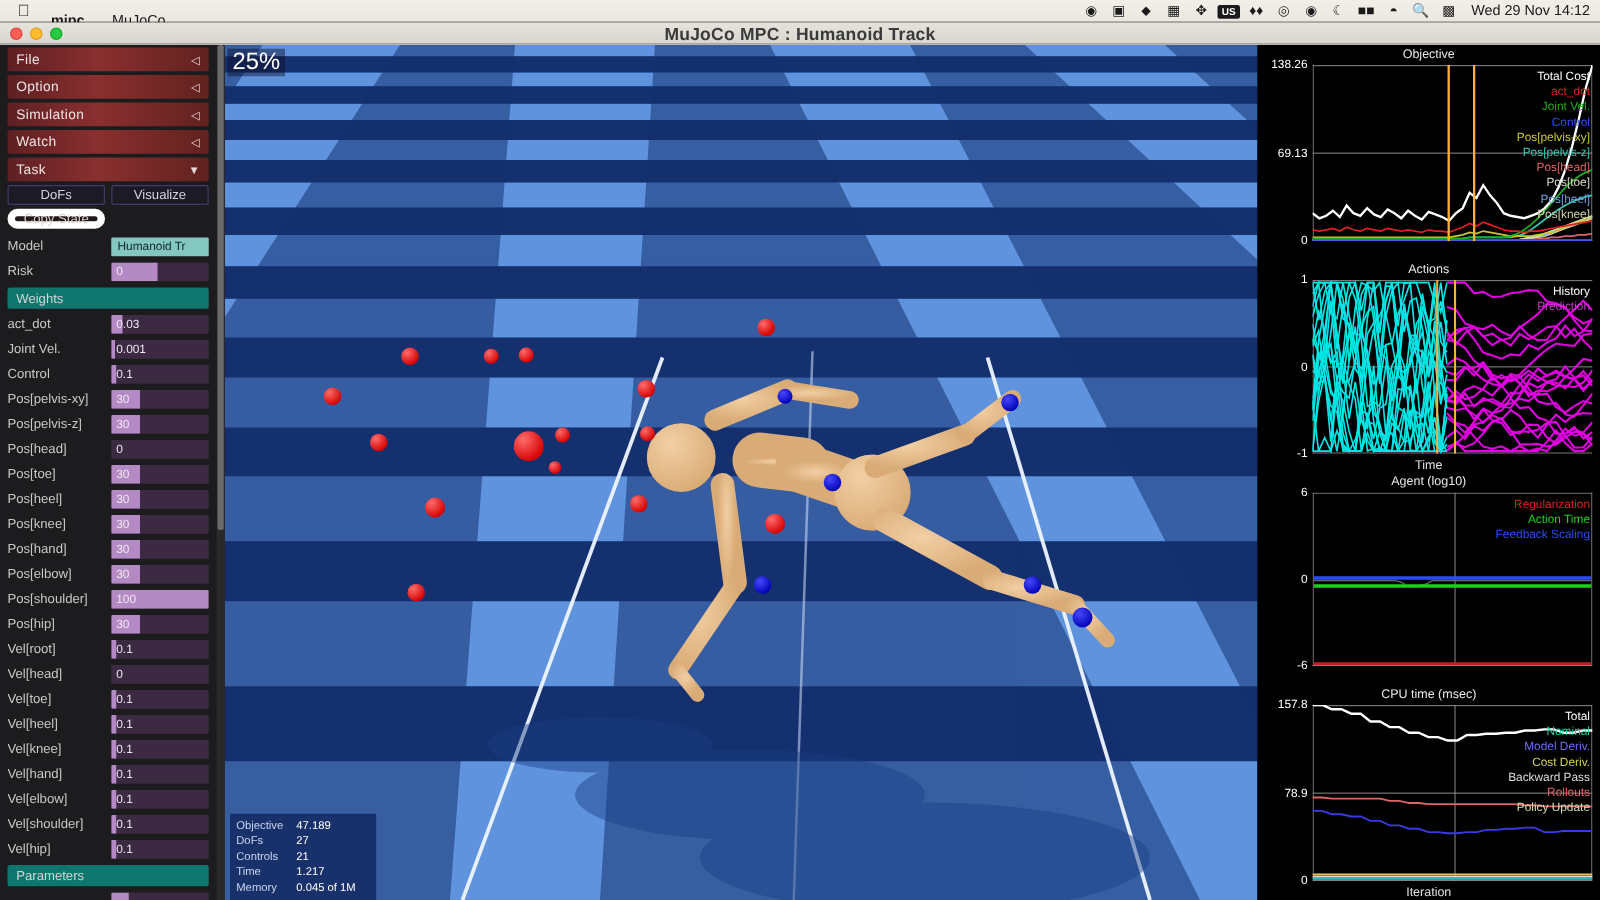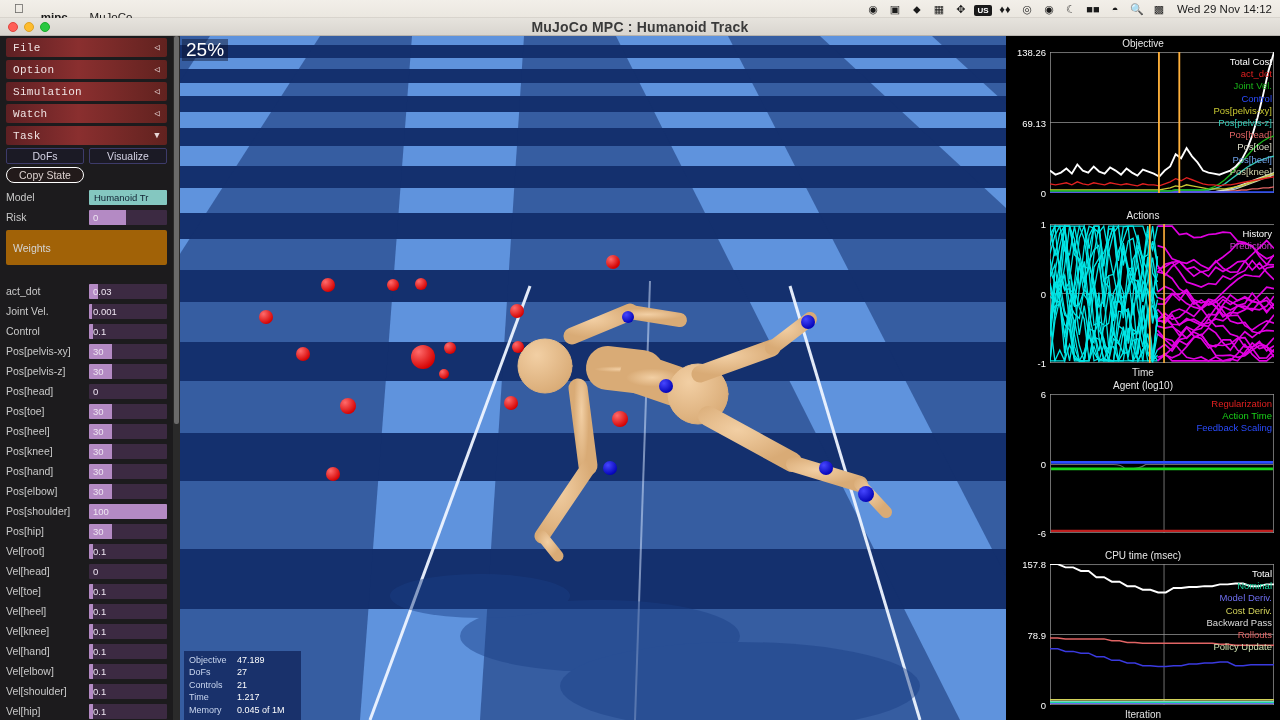--- a/index.html
+++ b/index.html
@@ -52,32 +52,32 @@
     font-size: 10.5px; color: #cfcfcf;
     padding: 2px 6px 0 6px;
   }
   .sb-scrollwrap { position: absolute; left: 173px; top: 0; width: 7px; height: 684px; background: #2a2a2a; }
   .sb-thumb { position: absolute; left: 1px; top: 0px; width: 5px; height: 388px; background: #6a6a6a; border-radius: 2px; }
 
   .section-head {
     position: relative; height: 19px; margin-bottom: 3px;
     background: linear-gradient(90deg, #5e2023 0%, #8a2f2f 45%, #61221f 100%);
     border-radius: 2px; display: flex; align-items: center;
-    padding: 0 7px; font-size: 11px; color: #efe3e3; letter-spacing: .3px; font-family: Liberation Mono, monospace;
+    padding: 0 7px; font-size: 11px; color: #efe3e3; letter-spacing: .3px;
   }
   .section-head .arrow { margin-left: auto; font-size: 9px; color: #e8d6d6; }
 
   .btn-row { display: flex; gap: 5px; margin: 2px 0 3px 0; }
   .btn {
     flex: 1; height: 16px; background: #1b1a25; border: 1px solid #3d3b6a;
     border-radius: 2px; color: #d4d2e4; font-size: 10.5px;
     display: flex; align-items: center; justify-content: center;
   }
   .btn-pill {
-    width: 78px; height: 16px; background: #221a1a; border: 1px solid #ffffff;
+    width: 78px; height: 16px; background: #221a1a; border: 6px solid #ffffff;
     border-radius: 8px; color: #ddd2d0; font-size: 10.5px;
     display: flex; align-items: center; justify-content: center; margin-bottom: 4px;
   }
 
   .row { display: flex; align-items: center; height: 20px; margin-bottom: 0px; }
   .row .lbl { width: 83px; font-size: 10.5px; color: #c9c9c9; white-space: nowrap; overflow: hidden; }
   .slider {
     position: relative; flex: 1; height: 15px; background: #3c2a42;
     border-radius: 1px; overflow: hidden;
   }
@@ -85,23 +85,23 @@
   .slider .val {
     position: absolute; left: 4px; top: 0; height: 15px; line-height: 15px;
     font-size: 9.5px; color: #efe6f2;
   }
   .combo {
     flex: 1; height: 15px; background: #84c7c0; border-radius: 1px;
     display: flex; align-items: center; padding-left: 5px;
     font-size: 9.5px; color: #123; overflow: hidden; white-space: nowrap;
   }
   .subhead {
-    height: 35px; background: #a16207; border-radius: 2px;
+    height: 17px; background: #0f766e; border-radius: 2px;
     display: flex; align-items: center; padding-left: 7px;
-    font-size: 10.5px; color: #d5d5d5; margin: 3px 0 16px 0;
+    font-size: 10.5px; color: #d5d5d5; margin: 3px 0 2px 0;
   }
 
   
   .viewport { position: absolute; left: 180px; top: 0; width: 826px; height: 684px; overflow: hidden; }
   .sky { position: absolute; inset: 0; background: linear-gradient(#1d3d84, #2a5bbd); }
   .pct {
     position: absolute; left: 2px; top: 3px; z-index: 30;
     font-size: 19px; color: #fff; padding: 0 4px; background: rgba(10,16,40,.45);
     font-family: "Liberation Sans", sans-serif;
   }

